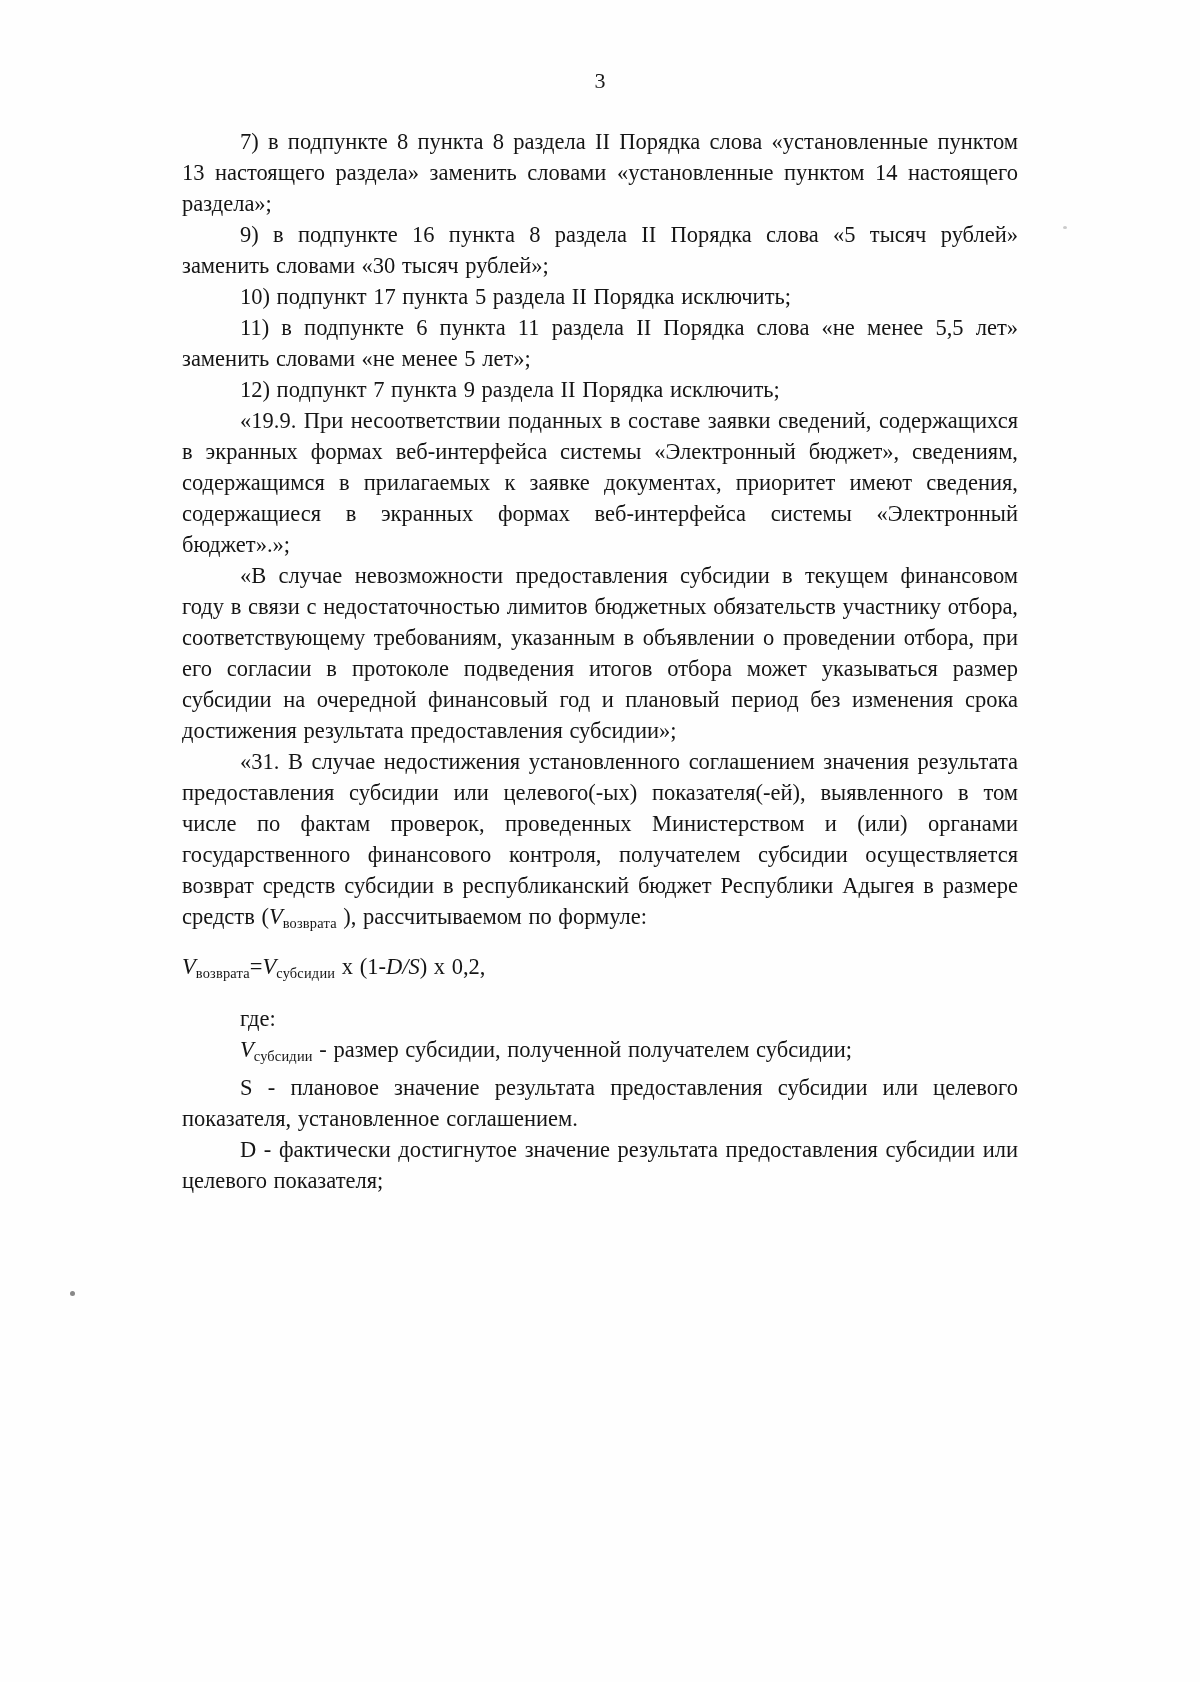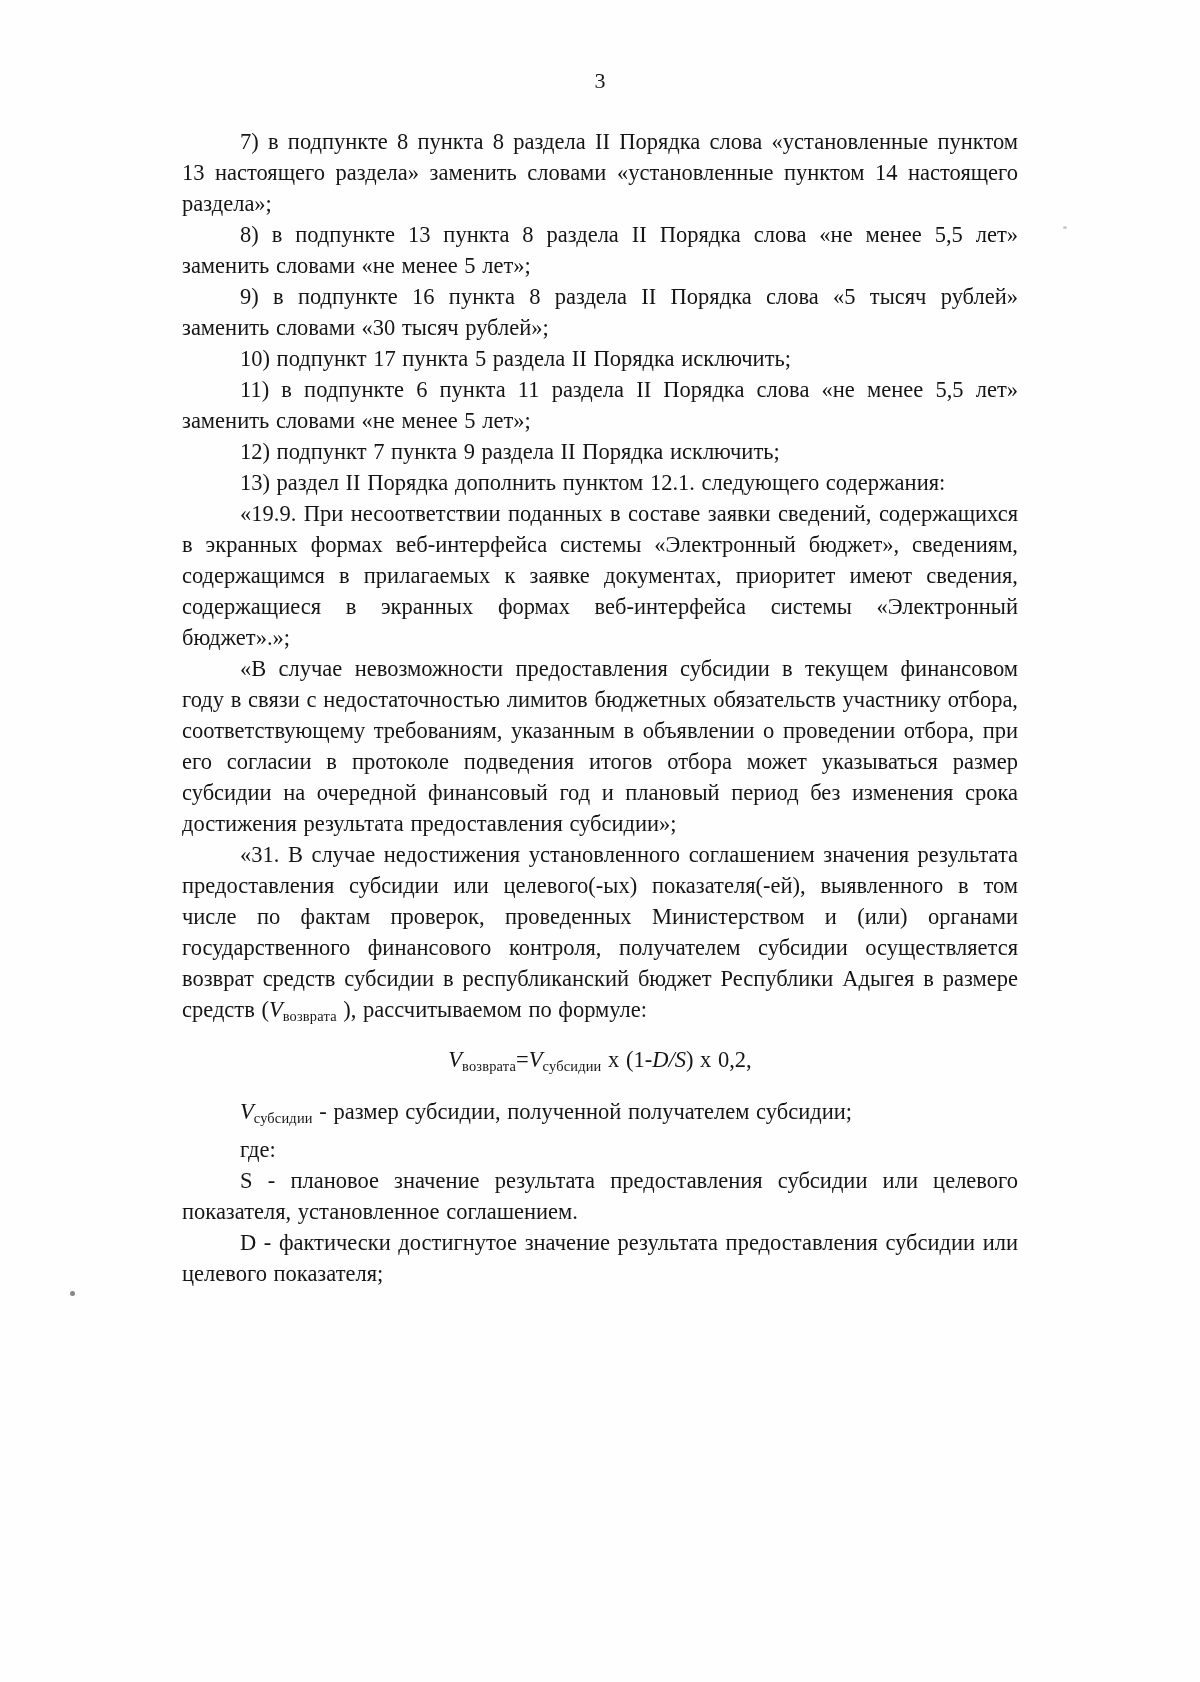--- a/index.html
+++ b/index.html
@@ -35,21 +35,21 @@
     margin: 0;
     font-size: 22.5px;
     line-height: 31px;
     text-align: justify;
     word-spacing: 1px;
   }
   .para.indent {
     text-indent: 58px;
   }
   .para.center {
-    text-align: center;
+    text-align: left;
     text-indent: 0;
     margin-top: 12px;
     margin-bottom: 14px;
   }
   .i {
     font-style: italic;
   }
   .sub {
     font-size: 64%;
     vertical-align: -0.28em;
@@ -75,30 +75,28 @@
     opacity: 0.35;
   }
 </style>
 </head>
 <body>
 
 <div class="page">
   <div class="page-number">3</div>
   <div class="content">
       <p class="para indent"><span>7) в подпункте 8 пункта 8 раздела II Порядка слова «установленные пунктом 13 настоящего раздела» заменить словами «установленные пунктом 14 настоящего раздела»;</span></p>
-      <p class="para indent"><span>8) в подпункте 13 пункта 8 раздела II Порядка слова «не менее 5,5 лет» заменить словами «не менее 5 лет»;</span></p>
       <p class="para indent"><span>9) в подпункте 16 пункта 8 раздела II Порядка слова «5 тысяч рублей» заменить словами «30 тысяч рублей»;</span></p>
       <p class="para indent"><span>10) подпункт 17 пункта 5 раздела II Порядка исключить;</span></p>
       <p class="para indent"><span>11) в подпункте 6 пункта 11 раздела II Порядка слова «не менее 5,5 лет» заменить словами «не менее 5 лет»;</span></p>
       <p class="para indent"><span>12) подпункт 7 пункта 9 раздела II Порядка исключить;</span></p>
-      <p class="para indent"><span>13) раздел II Порядка дополнить пунктом 12.1. следующего содержания:</span></p>
       <p class="para indent"><span>«19.9. При несоответствии поданных в составе заявки сведений, содержащихся в экранных формах веб-интерфейса системы «Электронный бюджет», сведениям, содержащимся в прилагаемых к заявке документах, приоритет имеют сведения, содержащиеся в экранных формах веб-интерфейса системы «Электронный бюджет».»;</span></p>
       <p class="para indent"><span>«В случае невозможности предоставления субсидии в текущем финансовом году в связи с недостаточностью лимитов бюджетных обязательств участнику отбора, соответствующему требованиям, указанным в объявлении о проведении отбора, при его согласии в протоколе подведения итогов отбора может указываться размер субсидии на очередной финансовый год и плановый период без изменения срока достижения результата предоставления субсидии»;</span></p>
       <p class="para indent"><span>«31. В случае недостижения установленного соглашением значения результата предоставления субсидии или целевого(-ых) показателя(-ей), выявленного в том числе по фактам проверок, проведенных Министерством и (или) органами государственного финансового контроля, получателем субсидии осуществляется возврат средств субсидии в республиканский бюджет Республики Адыгея в размере средств (</span><span class="i">V</span><span class="sub">возврата</span><span> ), рассчитываемом по формуле:</span></p>
       <p class="para center"><span class="i">V</span><span class="sub">возврата</span><span>=</span><span class="i">V</span><span class="sub">субсидии</span><span> x (1-</span><span class="i">D/S</span><span>) x 0,2,</span></p>
+      <p class="para indent"><span>где:</span></p>
       <p class="para indent"><span class="i">V</span><span class="sub">субсидии</span><span> - размер субсидии, полученной получателем субсидии;</span></p>
-      <p class="para indent"><span>где:</span></p>
       <p class="para indent"><span>S - плановое значение результата предоставления субсидии или целевого показателя, установленное соглашением.</span></p>
       <p class="para indent"><span>D - фактически достигнутое значение результата предоставления субсидии или целевого показателя;</span></p>
     </div>
   <div class="speck speck-1"></div>
   <div class="speck speck-2"></div>
 </div>
 
 </body></html>

